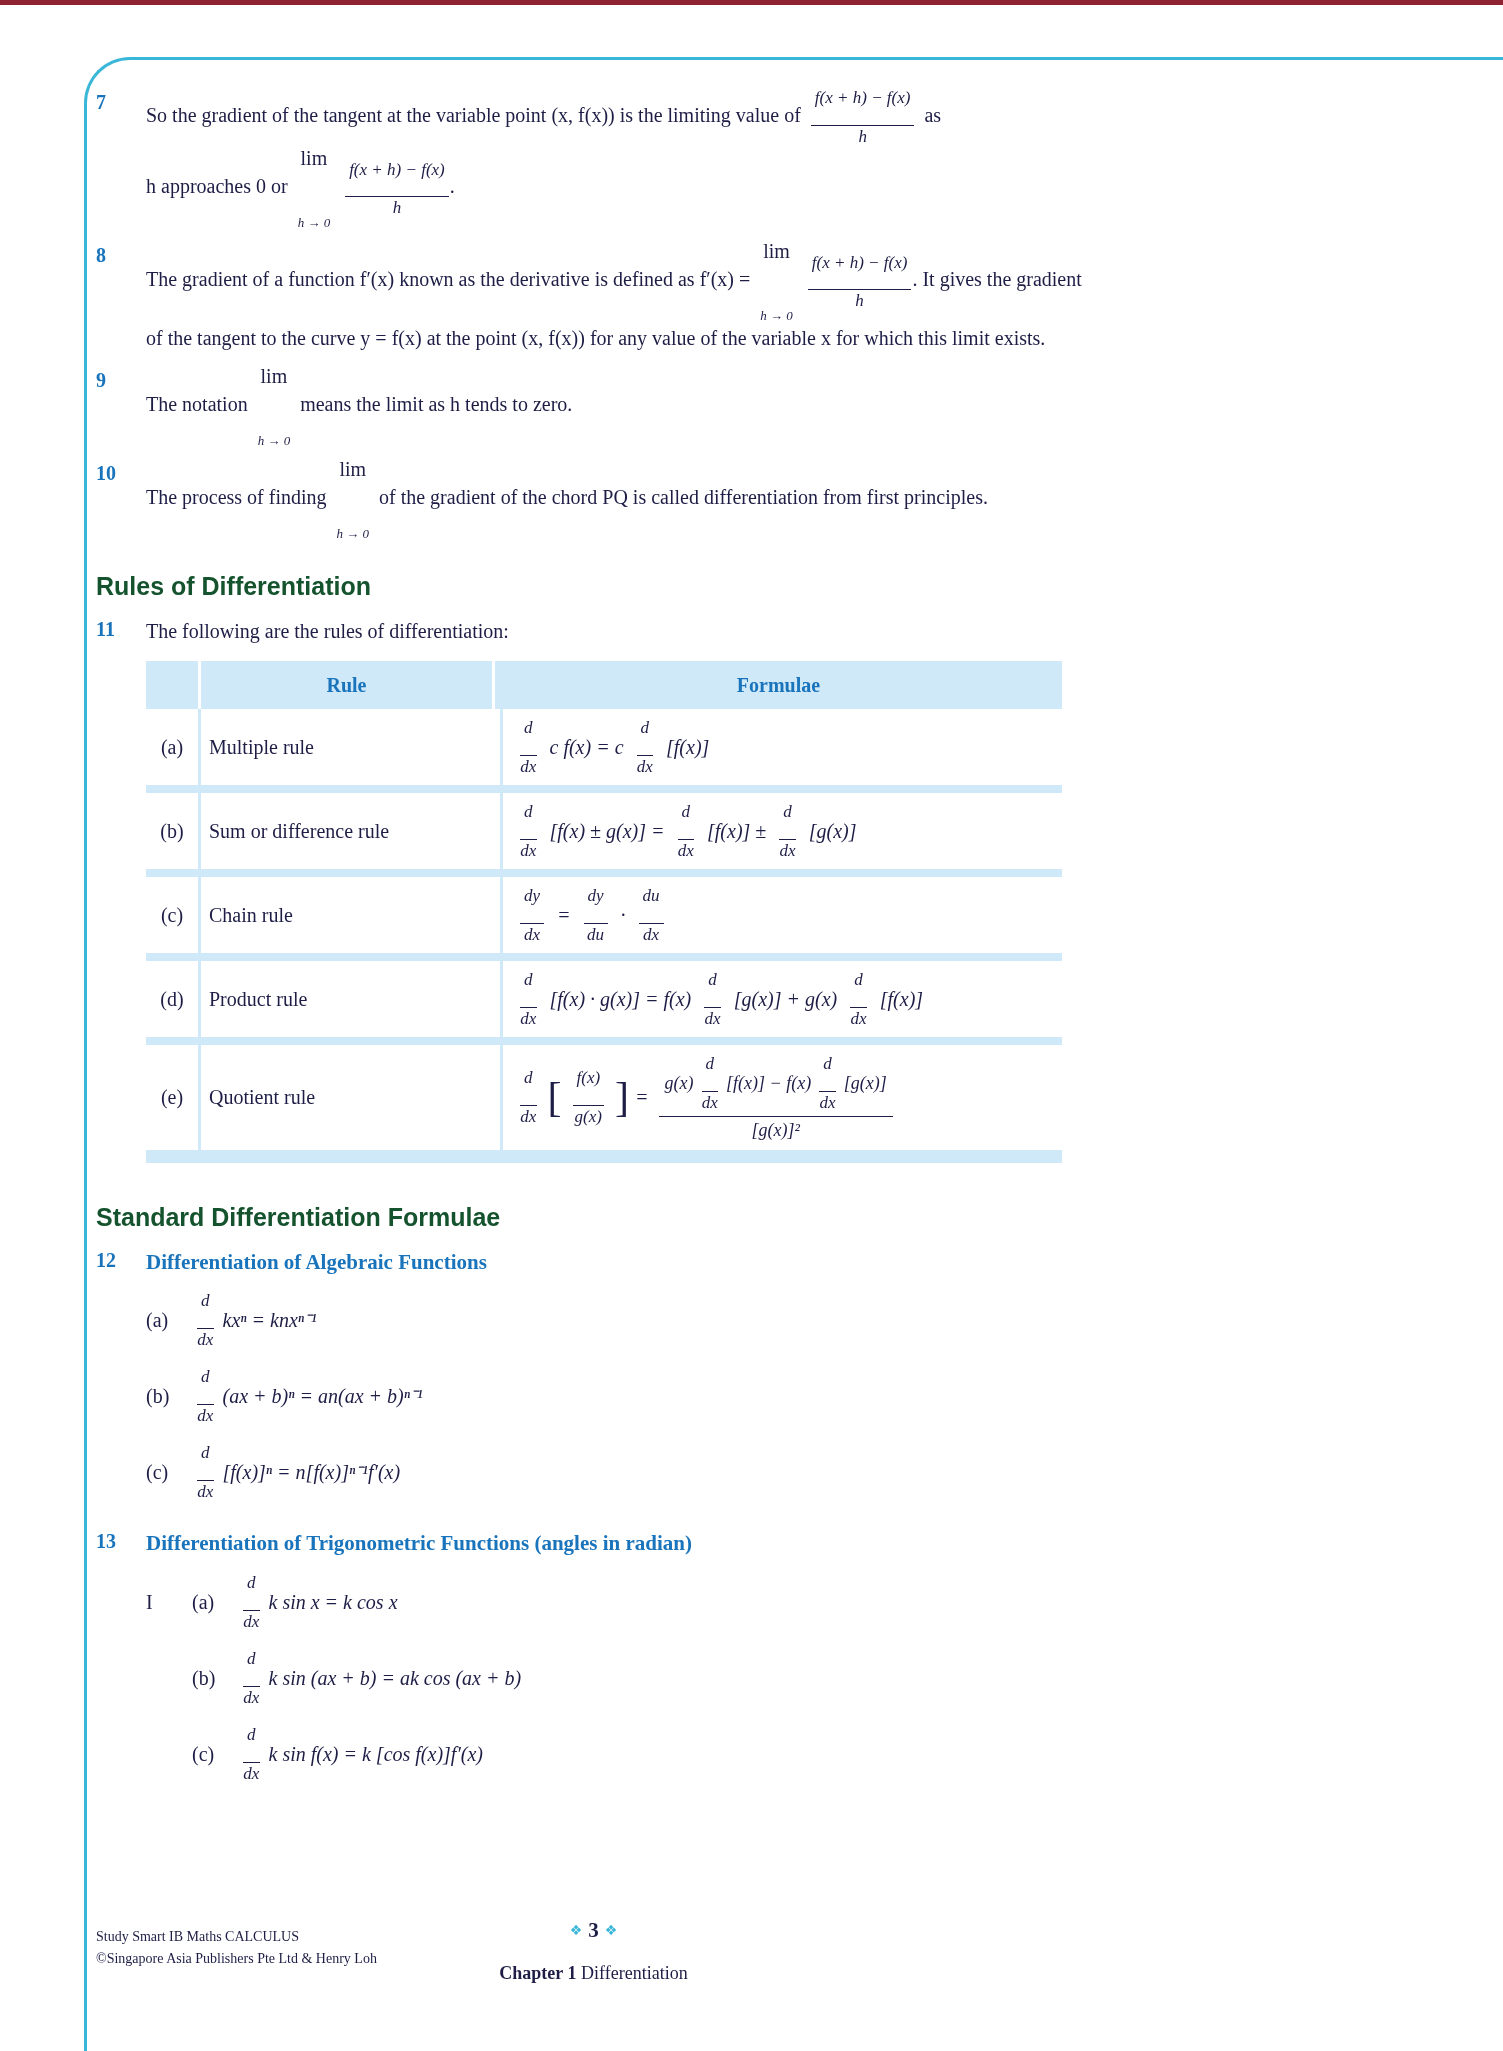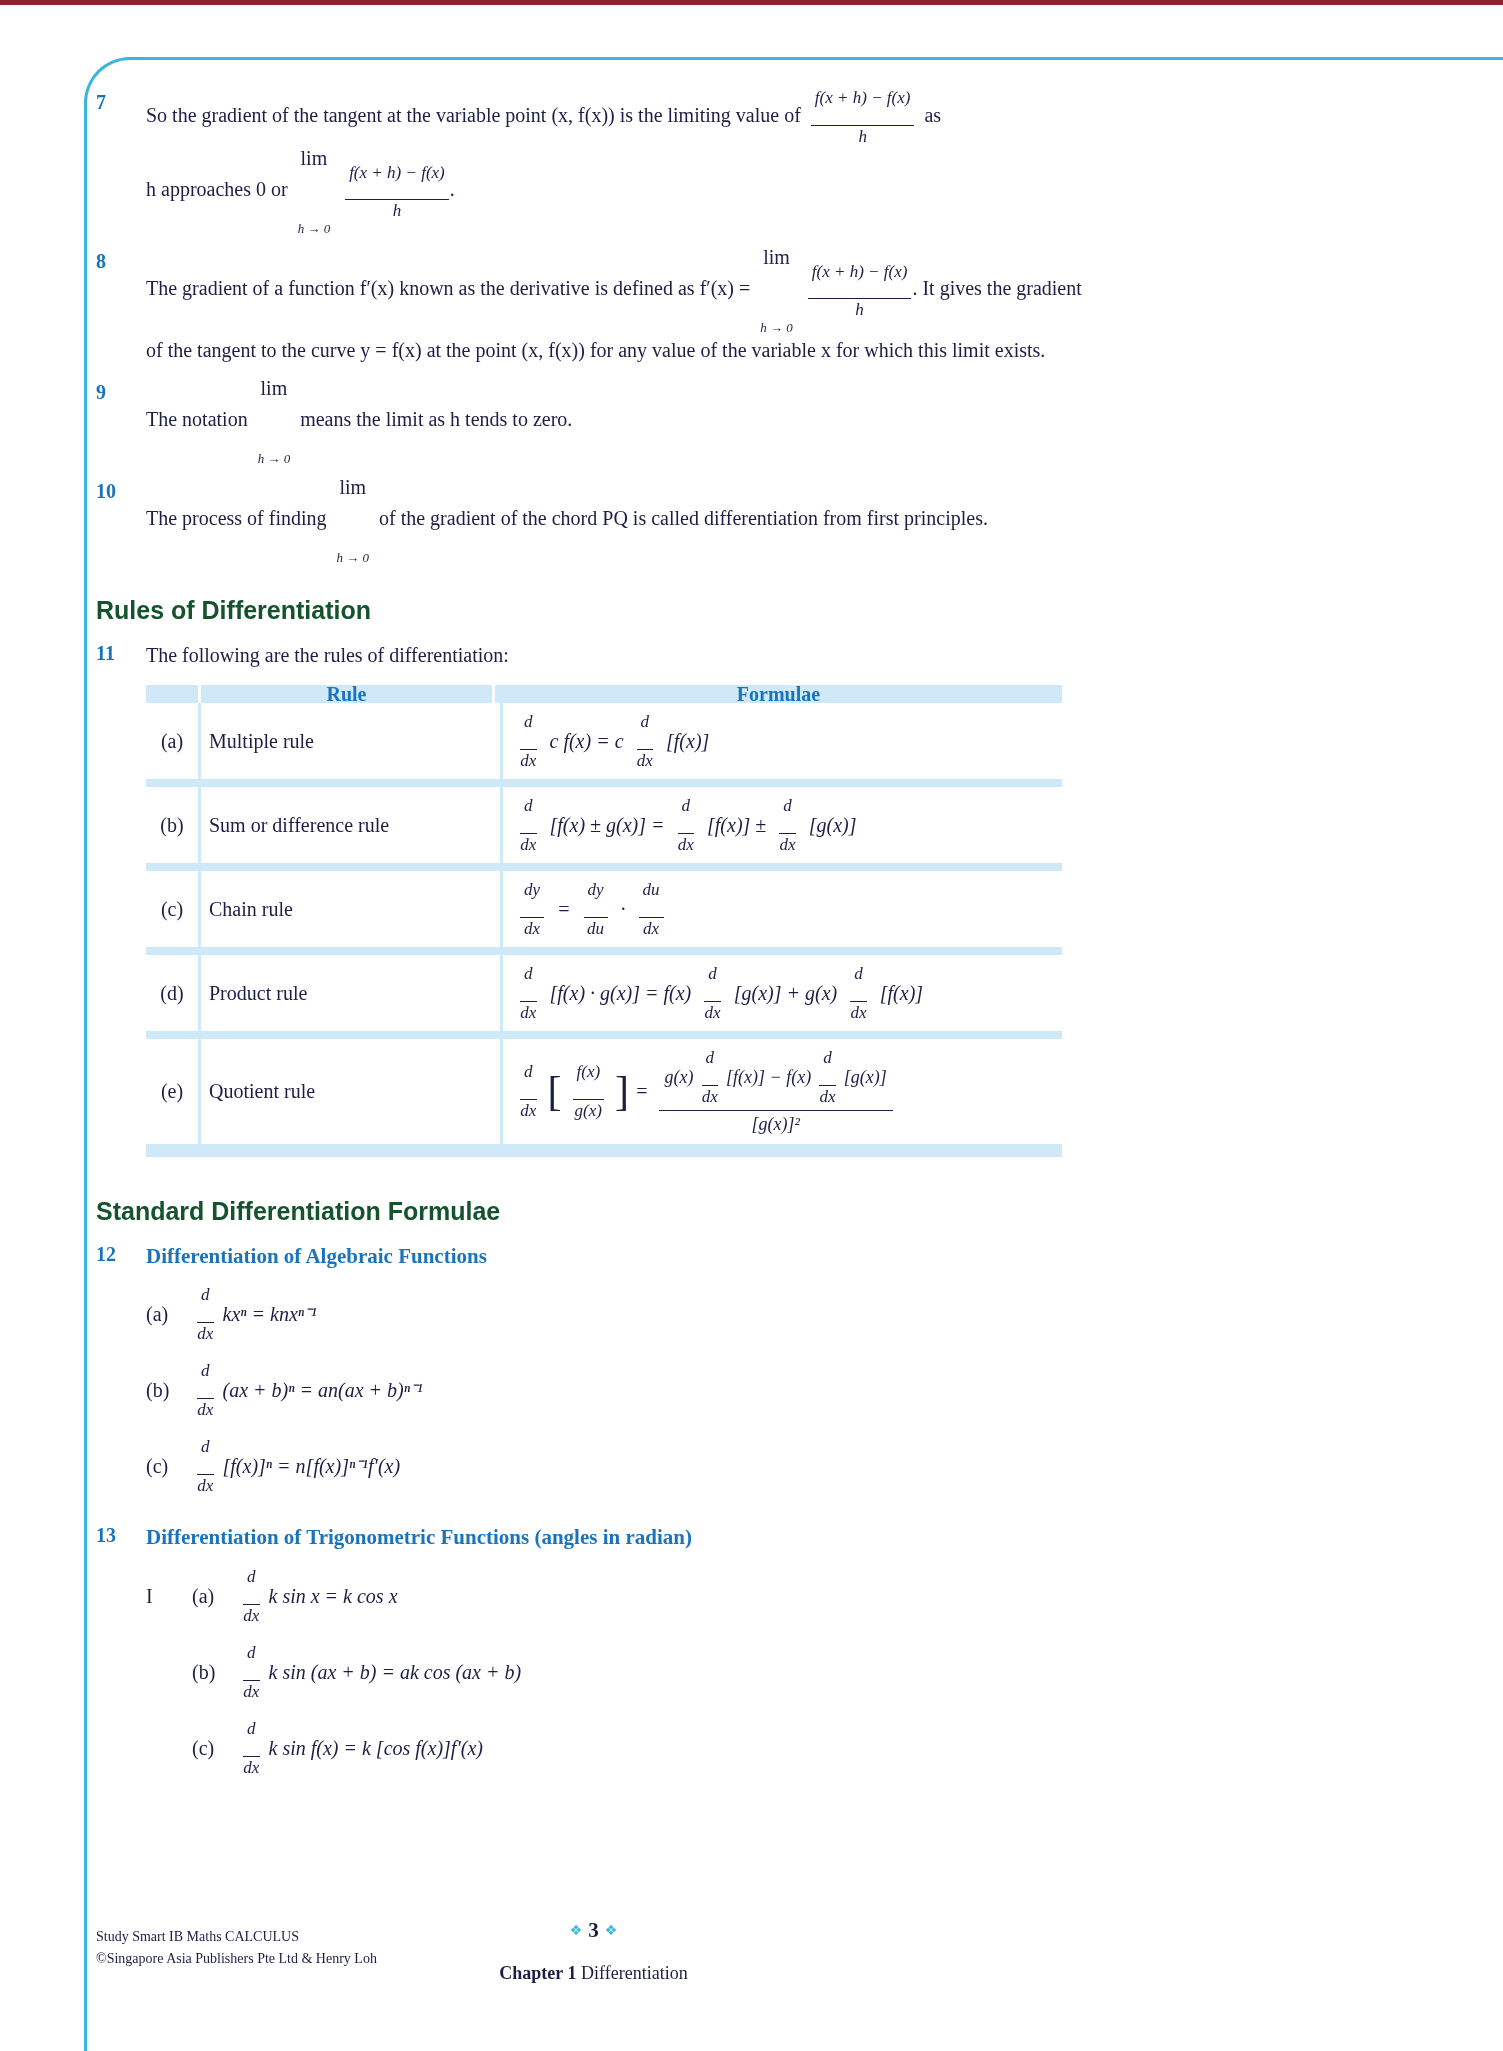--- a/index.html
+++ b/index.html
@@ -16,30 +16,30 @@
   .inum{flex:0 0 50px;font-weight:bold;color:#1a74bc;padding-top:3px;}
   .ibody{flex:1;line-height:1.6;}
   .ibody p{margin:0 0 2px 0;}
   
   .frac{display:inline-flex;flex-direction:column;align-items:center;vertical-align:middle;
     margin:0 5px;font-size:17px;line-height:1.15;font-style:italic;}
   .frac .fn{padding:0 4px 17px;border-bottom:1.4px solid currentColor;white-space:nowrap;}
   .frac .fd{padding-top:1px;white-space:nowrap;}
   .lim{display:inline-flex;flex-direction:column;align-items:center;vertical-align:middle;
     margin:0 5px;line-height:1;gap:46px;}
-  .lim .lims{font-size:13px;margin-top:8px;font-style:italic;}
+  .lim .lims{font-size:13px;margin-top:2px;font-style:italic;}
   .tight{margin-left:-9px;}
   .math{font-style:italic;}
   
   .h-teal{font-family:"Liberation Sans", sans-serif;font-weight:bold;color:#14532d;
     font-size:25px;margin:30px 0 14px 0;}
   .h-sub{color:#1a74bc;font-weight:bold;font-size:21px;margin:0 0 8px 0;}
   
   .rtable{margin:12px 0 0 50px;width:916px;}
-  .thead{display:flex;height:18px;font-weight:bold;color:#1a74bc;font-size:20px;}
+  .thead{display:flex;height:48px;font-weight:bold;color:#1a74bc;font-size:20px;}
   .th-letter{flex:0 0 52px;background:#cfe9f8;}
   .thgap{flex:0 0 3px;background:#ffffff;}
   .th-rule{flex:0 0 291px;background:#cfe9f8;display:flex;align-items:center;justify-content:center;}
   .th-form{flex:1;background:#cfe9f8;display:flex;align-items:center;justify-content:center;}
   .trow{display:flex;align-items:stretch;background:#ffffff;}
   .td-letter{flex:0 0 52px;display:flex;align-items:center;justify-content:center;}
   .td-name{flex:0 0 291px;border-left:3px solid #cfe9f8;display:flex;align-items:center;padding-left:8px;}
   .td-form{flex:1;border-left:3px solid #cfe9f8;display:flex;align-items:center;padding:9px 4px 9px 12px;}
   .tsep{height:8px;background:#cfe9f8;}
   .tbot{height:13px;background:#cfe9f8;}

